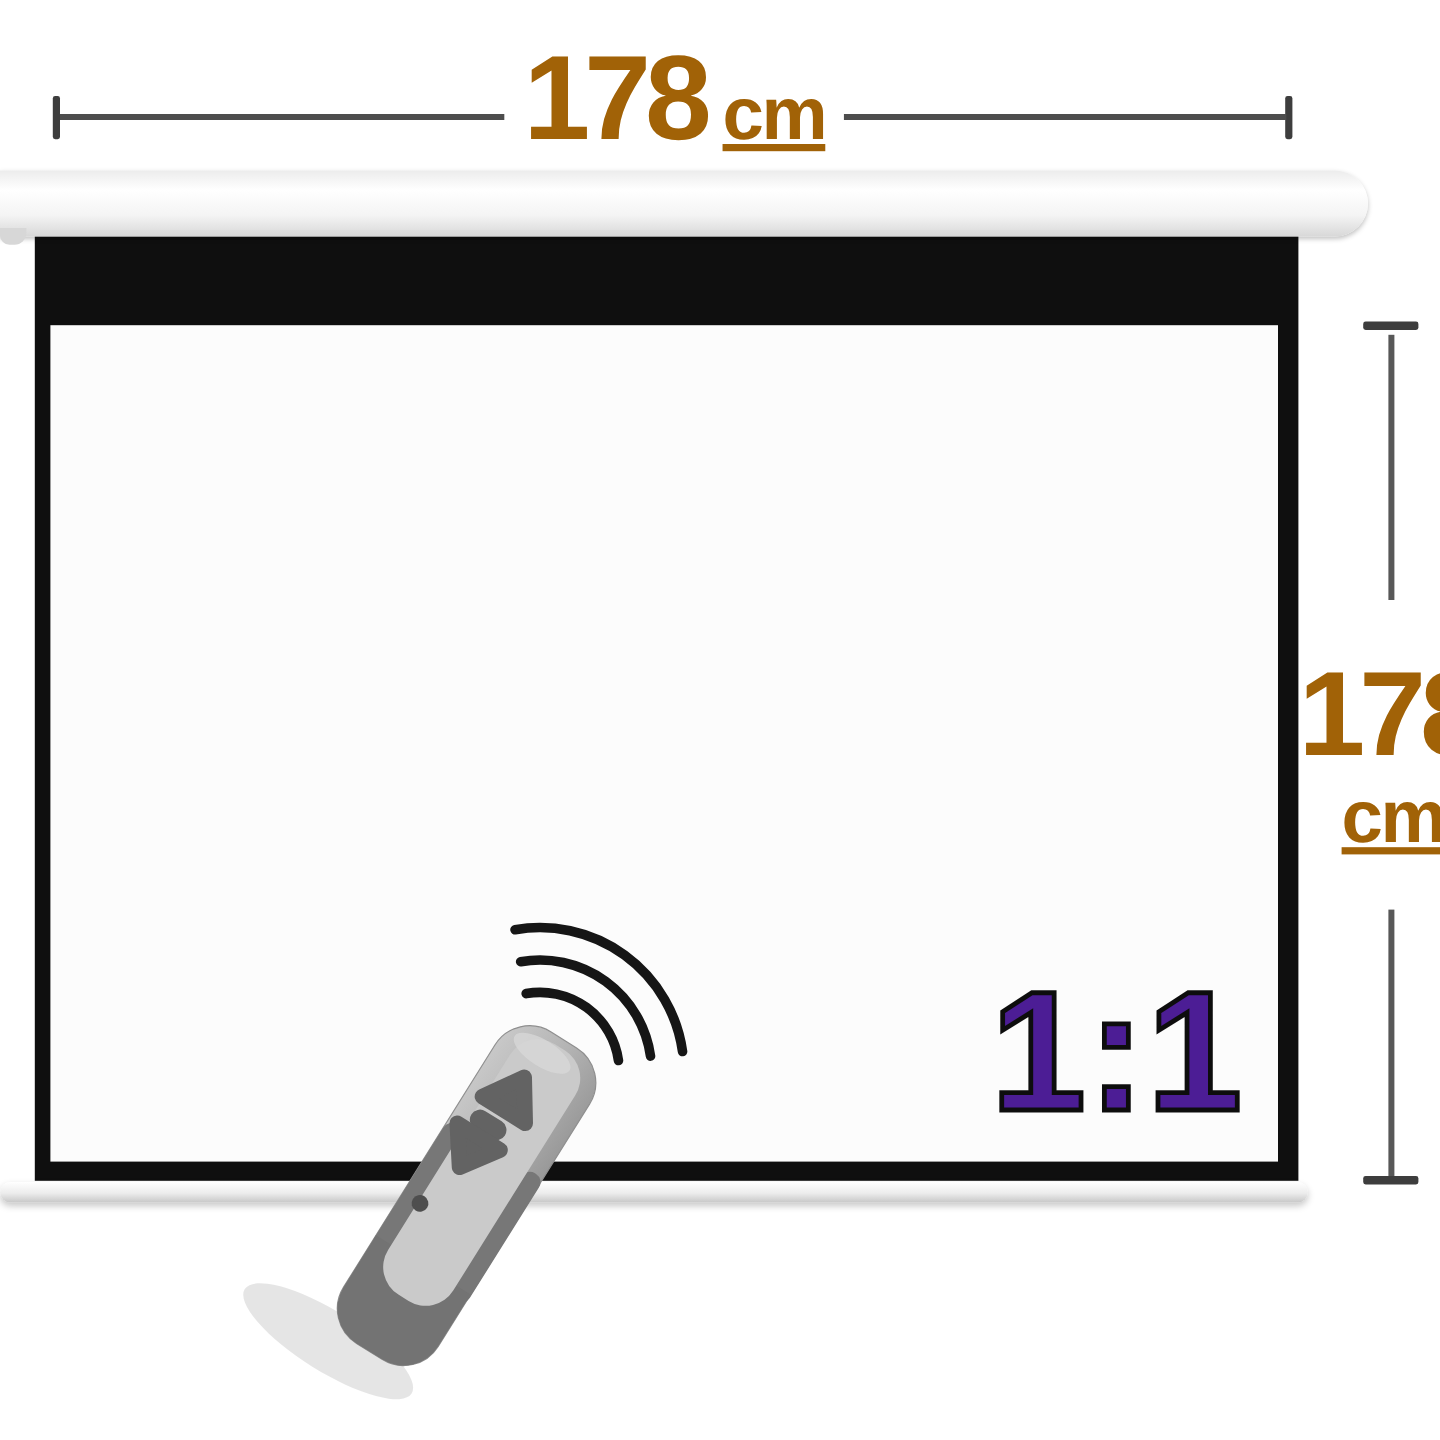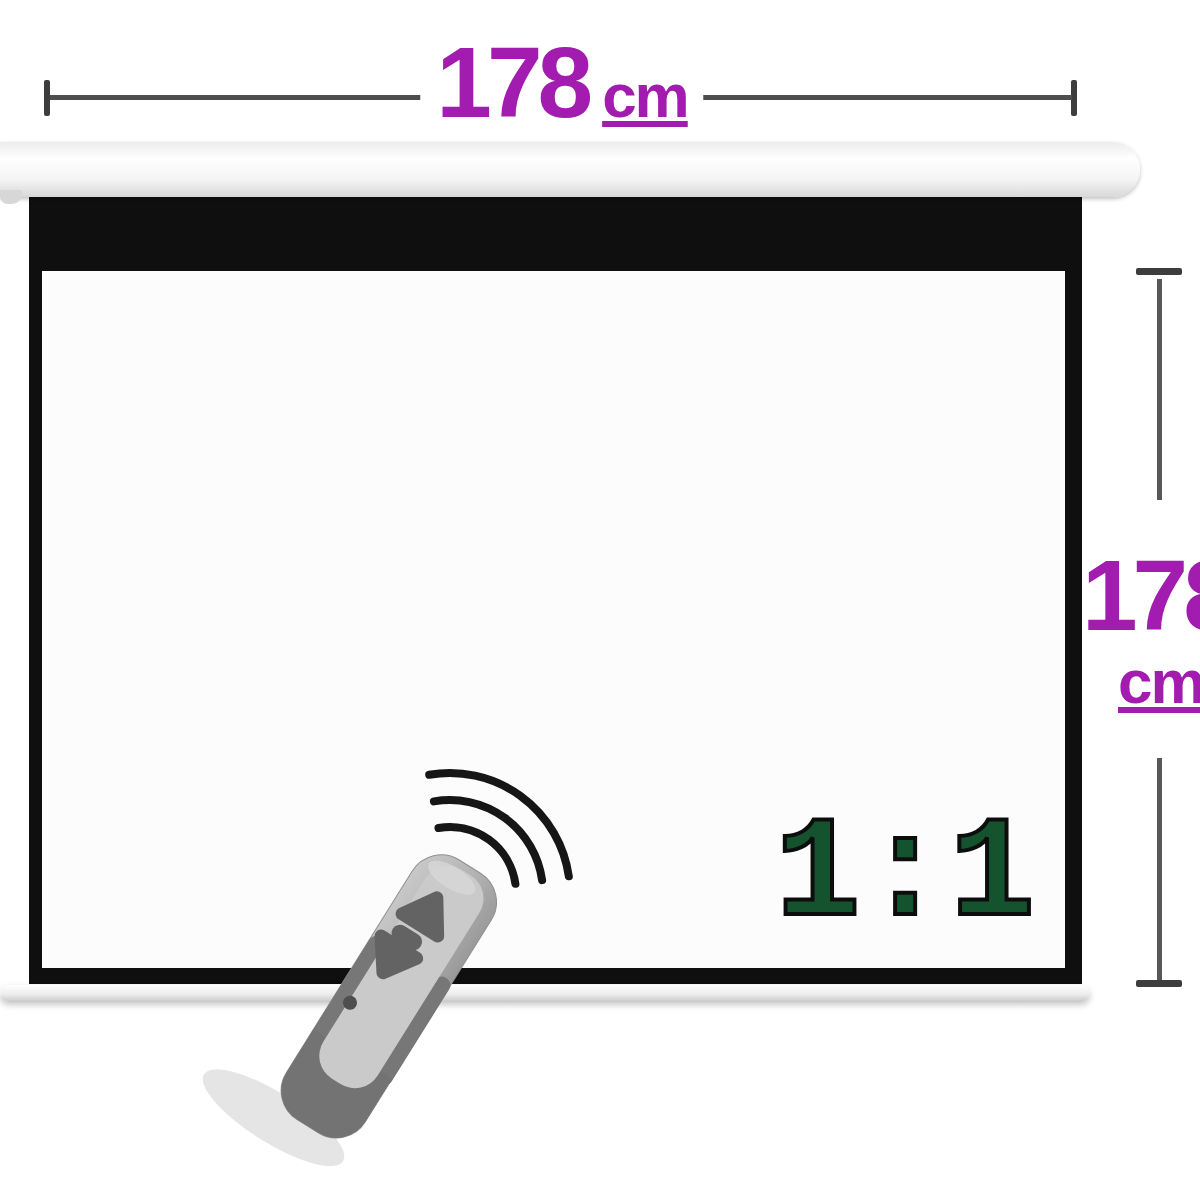--- a/index.html
+++ b/index.html
@@ -11,21 +11,21 @@
     overflow:hidden;
   }
   .stage { position:absolute; left:0; top:0; width:1200px; height:1200px; overflow:hidden; }
 
   
   .tick-v { position:absolute; width:6px; height:36px; background:#3d3d3d; border-radius:2px; }
   .tick-h { position:absolute; width:46px; height:7px; background:#3d3d3d; border-radius:2px; }
   .dim-line-h { position:absolute; height:5px; background:#4d4d4d; }
   .dim-line-v { position:absolute; width:5px; background:#585858; }
 
-  .dim-label { position:absolute; display:flex; align-items:baseline; color:#a21caf; white-space:nowrap; }
+  .dim-label { position:absolute; display:flex; align-items:baseline; color:#a16207; white-space:nowrap; }
   .dim-number { font-size:100px; font-weight:700; line-height:1; letter-spacing:-5px; }
   .dim-unit   { font-size:62px;  font-weight:700; line-height:1; margin-left:14px; letter-spacing:-2px;text-decoration:underline; }
   .dim-label.masked { background:#ffffff; padding:0 16px; z-index:5; transform:translateX(-50%); }
 
   
   .housing {
     position:absolute; left:0; top:142px; width:1140px; height:55px;
     background:linear-gradient(180deg,#ececec 0%,#ffffff 30%,#f4f4f4 68%,#d8d8d8 100%);
     border-radius:0 28px 28px 0;
     box-shadow:0 2px 4px rgba(0,0,0,0.25);
@@ -40,23 +40,22 @@
   .screen-frame {
     position:absolute; left:29px; top:197px; width:1053px; height:787px;
     background:#0f0f0f; z-index:2;
   }
   .screen-surface {
     position:absolute; left:13px; right:17px; top:74px; bottom:16px;
     background:#fcfcfc;
   }
   .ratio-label {
     position:absolute; right:28px; bottom:20px;
-    font-size:142px; font-weight:700; line-height:1; color:#14532d;
+    font-size:142px; font-weight:700; line-height:1; color:#4c1d95;
     letter-spacing:2px;
-    font-family:Liberation Mono, monospace;
     -webkit-text-stroke:4px #0d0d0d;
   }
 
   
   .bottom-bar {
     position:absolute; left:0; top:985px; width:1090px; height:17px;
     background:linear-gradient(180deg,#ffffff 0%,#ececec 55%,#c8c8c8 100%);
     border-radius:9px;
     box-shadow:0 3px 6px rgba(0,0,0,0.22);
     z-index:3;

